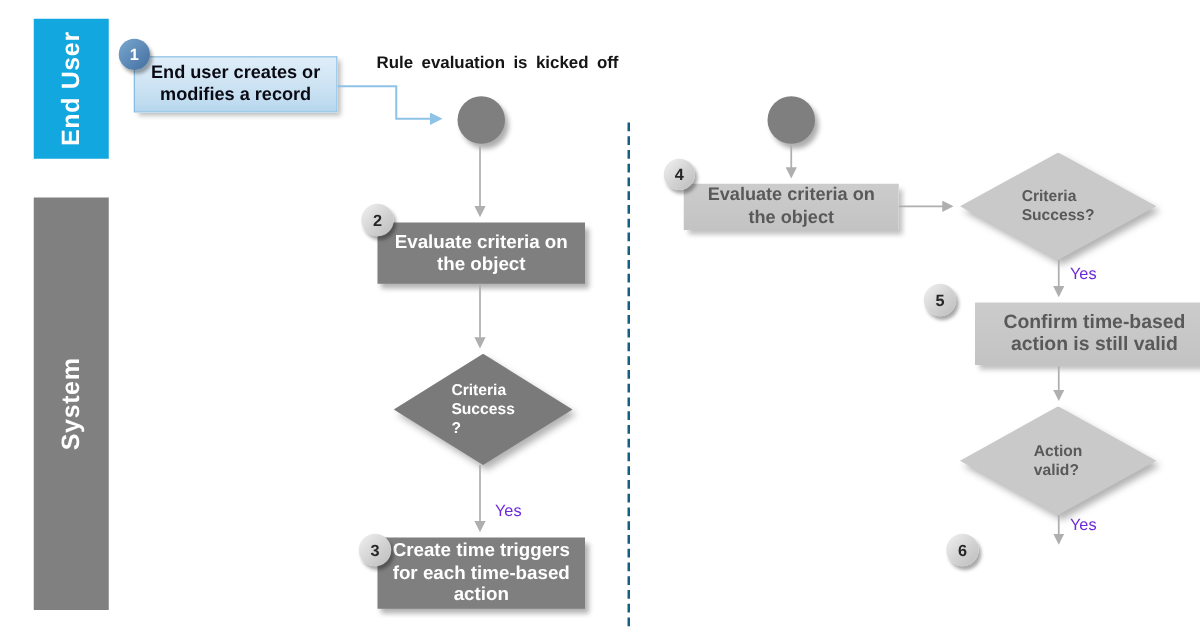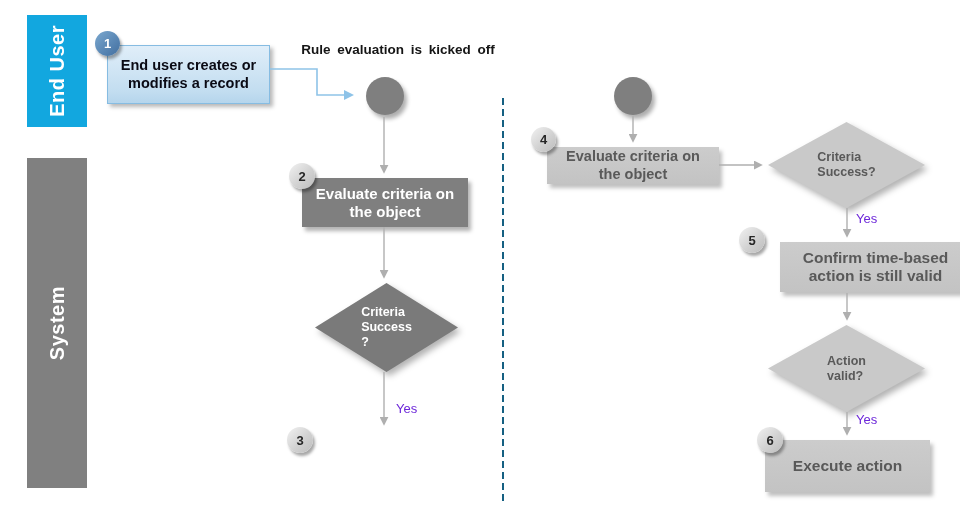--- a/index.html
+++ b/index.html
@@ -23,21 +23,21 @@
   .node-box{position:absolute;display:flex;align-items:center;justify-content:center;
     text-align:center;font-weight:bold;box-sizing:border-box;}
   .node-label{white-space:pre-line;line-height:1.18;}
   .box-blue{background:linear-gradient(180deg,#e0eef9 0%,#c2ddf0 80%,#b5d5ec 100%);
     border:1px solid #86bce2;color:#0a0a14;font-size:14.5px;
     box-shadow:3px 3px 4px rgba(0,0,0,.28);}
   .box-dark{background:#7f7f7f;color:#ffffff;box-shadow:3px 4px 4px rgba(0,0,0,.30);}
   .box-light{background:linear-gradient(180deg,#cccccc,#c3c3c3);color:#595959;
     box-shadow:3px 4px 4px rgba(0,0,0,.25);}
 
-  .box1{left:107px;top:45px;width:163px;height:59px;}
+  .box1{left:107px;top:45px;width:163px;height:45px;}
   .box2{left:302px;top:178px;width:166px;height:49px;font-size:15px;}
   .box3{left:302px;top:430px;width:166px;height:57px;font-size:15px;}
   .box4{left:547px;top:147px;width:172px;height:37px;font-size:14.5px;}
   .box5{left:780px;top:242px;width:191px;height:50px;font-size:15.5px;}
   .box6{left:765px;top:440px;width:165px;height:52px;font-size:15.5px;}
 
   
   .diamond-wrap{position:absolute;filter:drop-shadow(3px 4px 3px rgba(0,0,0,.30));}
   .diamond{width:100%;height:100%;clip-path:polygon(50% 0,100% 50%,50% 100%,0 50%);
     display:flex;align-items:center;justify-content:center;text-align:left;
@@ -133,20 +133,25 @@
     <div class="diamond diamond-dark">
       <span class="node-label">Criteria
 Success
 ?</span>
     </div>
   </div>
 
   <div class="yes-label yes1">Yes</div>
 
   <div class="badge badge-gray badge3">3</div>
+  <div class="node-box box-dark box3">
+    <span class="node-label">Create time triggers
+for each time-based
+action</span>
+  </div>
 
 
   <div class="circle-node circle2"></div>
 
   <div class="badge badge-gray badge4">4</div>
   <div class="node-box box-light box4">
     <span class="node-label">Evaluate criteria on
 the object</span>
   </div>
 
@@ -168,17 +173,14 @@
   <div class="diamond-wrap dia3">
     <div class="diamond diamond-light">
       <span class="node-label">Action
 valid?</span>
     </div>
   </div>
 
   <div class="yes-label yes3">Yes</div>
 
   <div class="badge badge-gray badge6">6</div>
-  <div class="node-box box-light box6">
-    <span class="node-label">Execute action</span>
-  </div>
 
 </div>
 
 </body></html>

